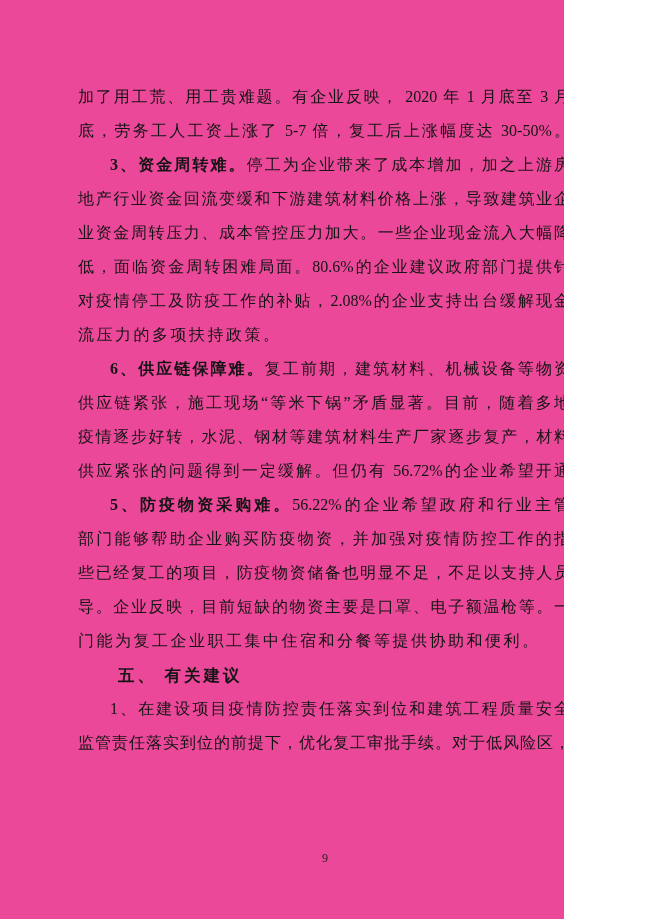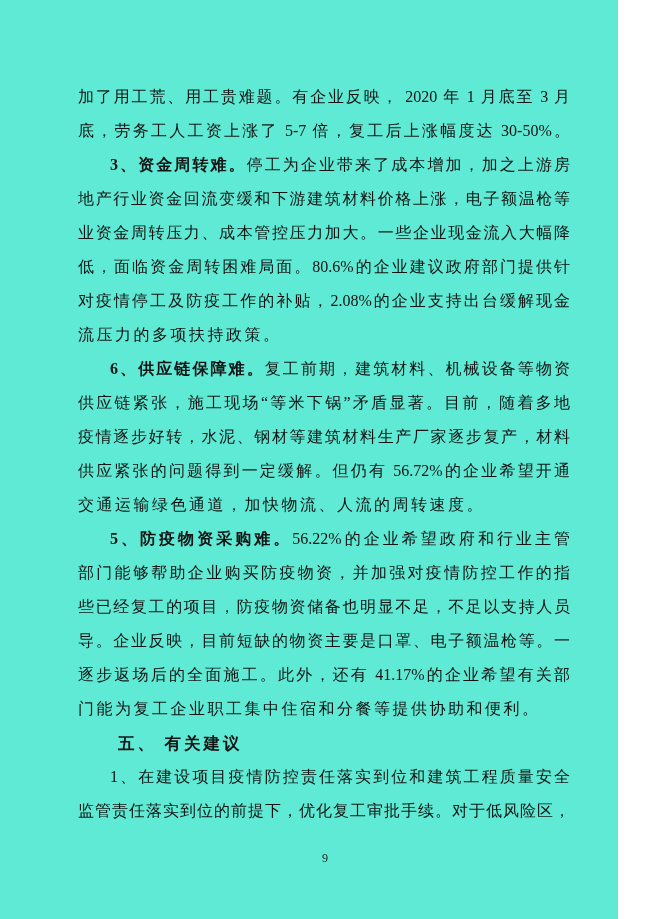--- a/index.html
+++ b/index.html
@@ -2,23 +2,23 @@
 <html><head>
 <meta charset="utf-8">
 <style>
   html, body {
     margin: 0;
     padding: 0;
     background: #ffffff;
   }
   .page {
     position: relative;
-    width: 618px;
+    width: 564px;
     height: 919px;
-    background: #5eead4;
+    background: #ec4899;
     color: #141414;
     font-family: "Liberation Serif", "DejaVu Serif", serif;
     overflow: hidden;
   }
   .content {
     position: absolute;
     left: 78px;
     top: 80px;
     width: 492px;
   }
@@ -65,34 +65,32 @@
   }
 </style>
 </head>
 <body>
 
 <div class="page">
   <div class="content">
       <div class="line"><span>加了用工荒、用工贵难题。有企业反映， 2020 年 1 月底至 3 月</span></div>
       <div class="line"><span>底，劳务工人工资上涨了 5-7 倍，复工后上涨幅度达 30-50%。</span></div>
       <div class="line indent"><b>3、资金周转难。</b><span>停工为企业带来了成本增加，加之上游房</span></div>
-      <div class="line"><span>地产行业资金回流变缓和下游建筑材料价格上涨，电子额温枪等</span></div>
+      <div class="line"><span>地产行业资金回流变缓和下游建筑材料价格上涨，导致建筑业企</span></div>
       <div class="line"><span>业资金周转压力、成本管控压力加大。一些企业现金流入大幅降</span></div>
       <div class="line"><span>低，面临资金周转困难局面。80.6%的企业建议政府部门提供针</span></div>
       <div class="line"><span>对疫情停工及防疫工作的补贴，2.08%的企业支持出台缓解现金</span></div>
       <div class="line last"><span>流压力的多项扶持政策。</span></div>
       <div class="line indent"><b>6、供应链保障难。</b><span>复工前期，建筑材料、机械设备等物资</span></div>
       <div class="line"><span>供应链紧张，施工现场“等米下锅”矛盾显著。目前，随着多地</span></div>
       <div class="line"><span>疫情逐步好转，水泥、钢材等建筑材料生产厂家逐步复产，材料</span></div>
       <div class="line"><span>供应紧张的问题得到一定缓解。但仍有 56.72%的企业希望开通</span></div>
-      <div class="line last"><span>交通运输绿色通道，加快物流、人流的周转速度。</span></div>
       <div class="line indent"><b>5、防疫物资采购难。</b><span>56.22%的企业希望政府和行业主管</span></div>
       <div class="line"><span>部门能够帮助企业购买防疫物资，并加强对疫情防控工作的指</span></div>
       <div class="line"><span>些已经复工的项目，防疫物资储备也明显不足，不足以支持人员</span></div>
       <div class="line"><span>导。企业反映，目前短缺的物资主要是口罩、电子额温枪等。一</span></div>
-      <div class="line"><span>逐步返场后的全面施工。此外，还有 41.17%的企业希望有关部</span></div>
       <div class="line last"><span>门能为复工企业职工集中住宿和分餐等提供协助和便利。</span></div>
       <div class="line indent heading"><b>五、 有关建议</b></div>
       <div class="line indent"><span>1、在建设项目疫情防控责任落实到位和建筑工程质量安全</span></div>
       <div class="line"><span>监管责任落实到位的前提下，优化复工审批手续。对于低风险区，</span></div>
     </div>
   <div class="page-number">9</div>
 </div>
 
 </body></html>

